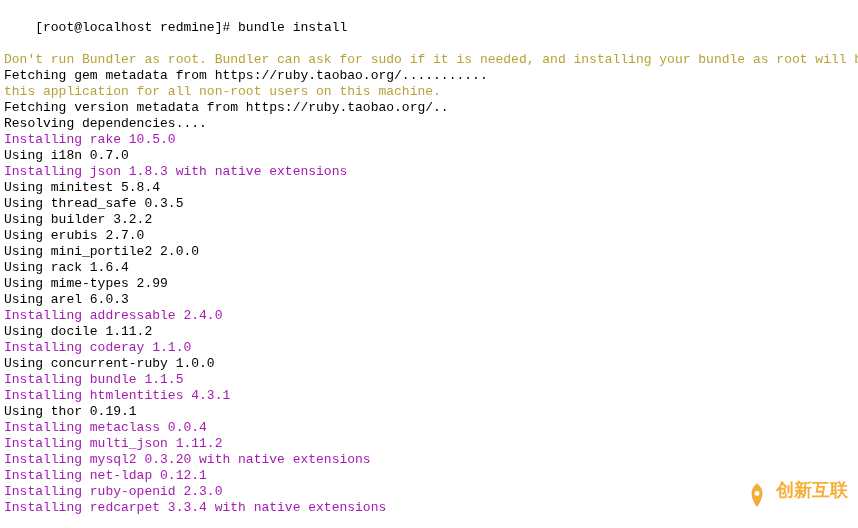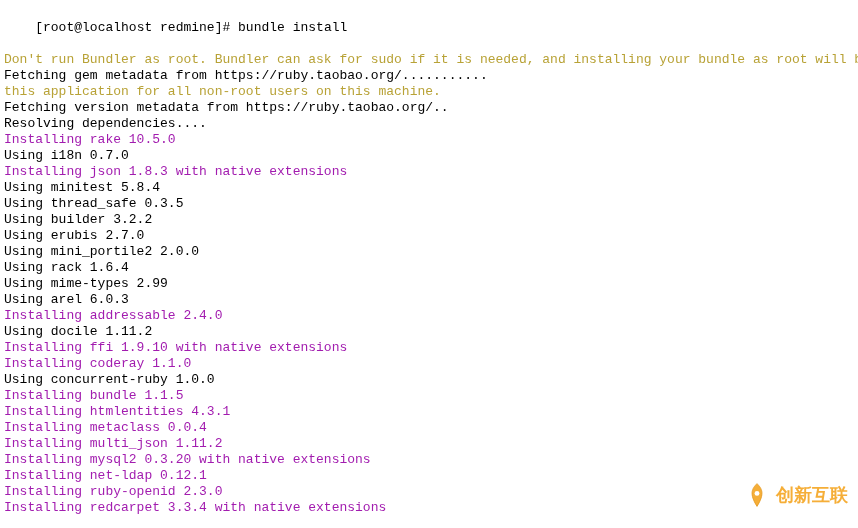--- a/index.html
+++ b/index.html
@@ -17,21 +17,20 @@
     .line { white-space: pre; }
     .c-default { color: #000000; }
     .c-warn { color: #b8a236; }
     .c-success { color: #a21caf; }
     .prompt-part { display: inline; text-align: right; }
     .watermark {
       position: absolute;
       right: 10px;
       bottom: 20px;
       display: flex;
-      align-items: center;
       gap: 6px;
       opacity: 0.9;
     }
     .wm-icon {
       width: 26px;
       height: 26px;
       display: inline-block;
     }
     .wm-text {
       color: #f5a623;
@@ -59,25 +58,25 @@
       <div class="line c-default">Using minitest 5.8.4</div>
       <div class="line c-default">Using thread_safe 0.3.5</div>
       <div class="line c-default">Using builder 3.2.2</div>
       <div class="line c-default">Using erubis 2.7.0</div>
       <div class="line c-default">Using mini_portile2 2.0.0</div>
       <div class="line c-default">Using rack 1.6.4</div>
       <div class="line c-default">Using mime-types 2.99</div>
       <div class="line c-default">Using arel 6.0.3</div>
       <div class="line c-success">Installing addressable 2.4.0</div>
       <div class="line c-default">Using docile 1.11.2</div>
-      <div class="line c-success">Installing ffi 1.9.10 with native extensions</div>
       <div class="line c-success">Installing coderay 1.1.0</div>
       <div class="line c-default">Using concurrent-ruby 1.0.0</div>
       <div class="line c-success">Installing bundle 1.1.5</div>
       <div class="line c-success">Installing htmlentities 4.3.1</div>
+      <div class="line c-default">Using thor 0.19.1</div>
       <div class="line c-success">Installing metaclass 0.0.4</div>
       <div class="line c-success">Installing multi_json 1.11.2</div>
       <div class="line c-success">Installing mysql2 0.3.20 with native extensions</div>
       <div class="line c-success">Installing net-ldap 0.12.1</div>
       <div class="line c-success">Installing ruby-openid 2.3.0</div>
       <div class="line c-success">Installing redcarpet 3.3.4 with native extensions</div>
     </div>
 </div>
 
 <div class="watermark">

